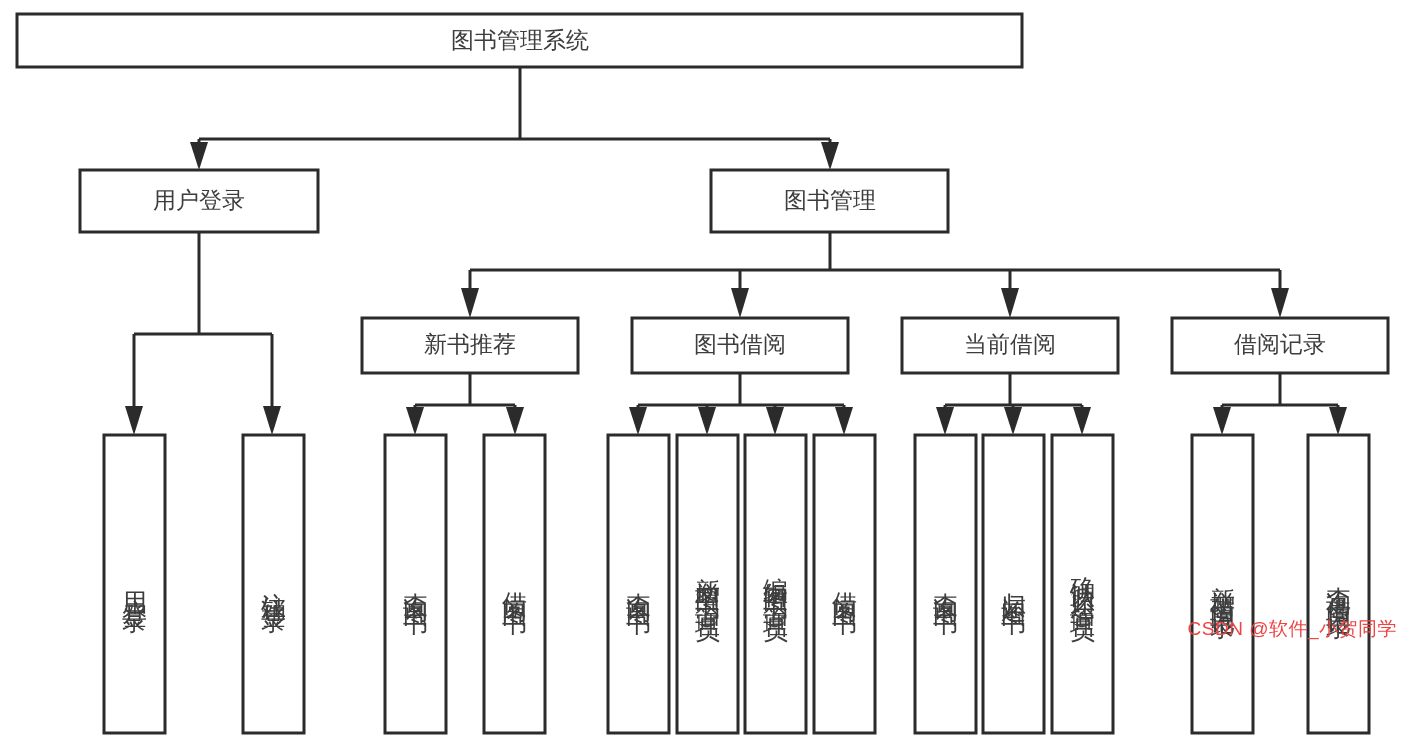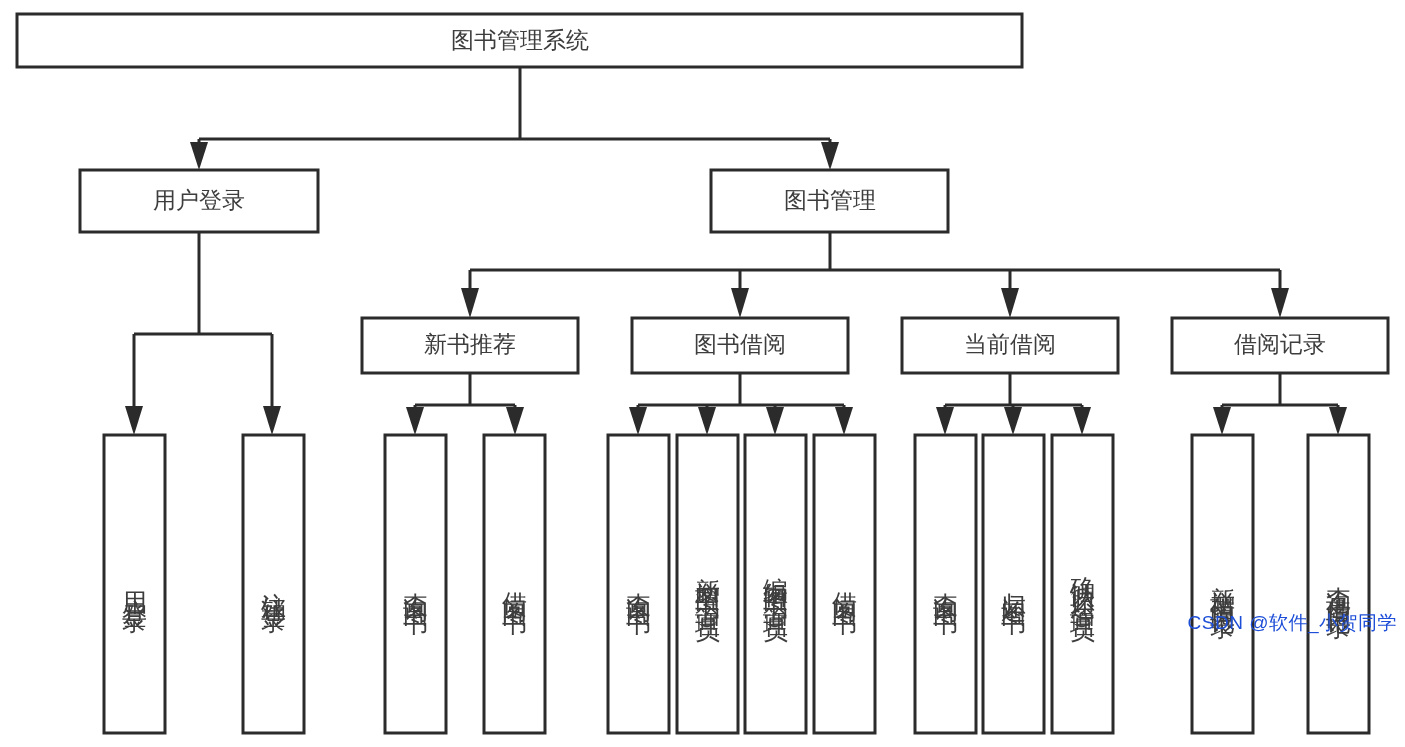--- a/index.html
+++ b/index.html
@@ -66,24 +66,24 @@
     letter-spacing: 6px;
     display: flex;
     align-items: center;
     justify-content: center;
     white-space: nowrap;
     pointer-events: none;
   }
   .watermark {
     position: absolute;
     right: 8px;
-    bottom: 8px;
+    bottom: 2px;
     font-family: "Liberation Sans", "DejaVu Sans", sans-serif;
     font-size: 19px;
-    color: #1d4ed8;
+    color: #ef4444;
     letter-spacing: 0.5px;
     white-space: nowrap;
   }
 </style>
 </head>
 <body>
 
 <div id="diagram-root">
 
   <svg id="flowchart" viewBox="0 0 1405 747">

